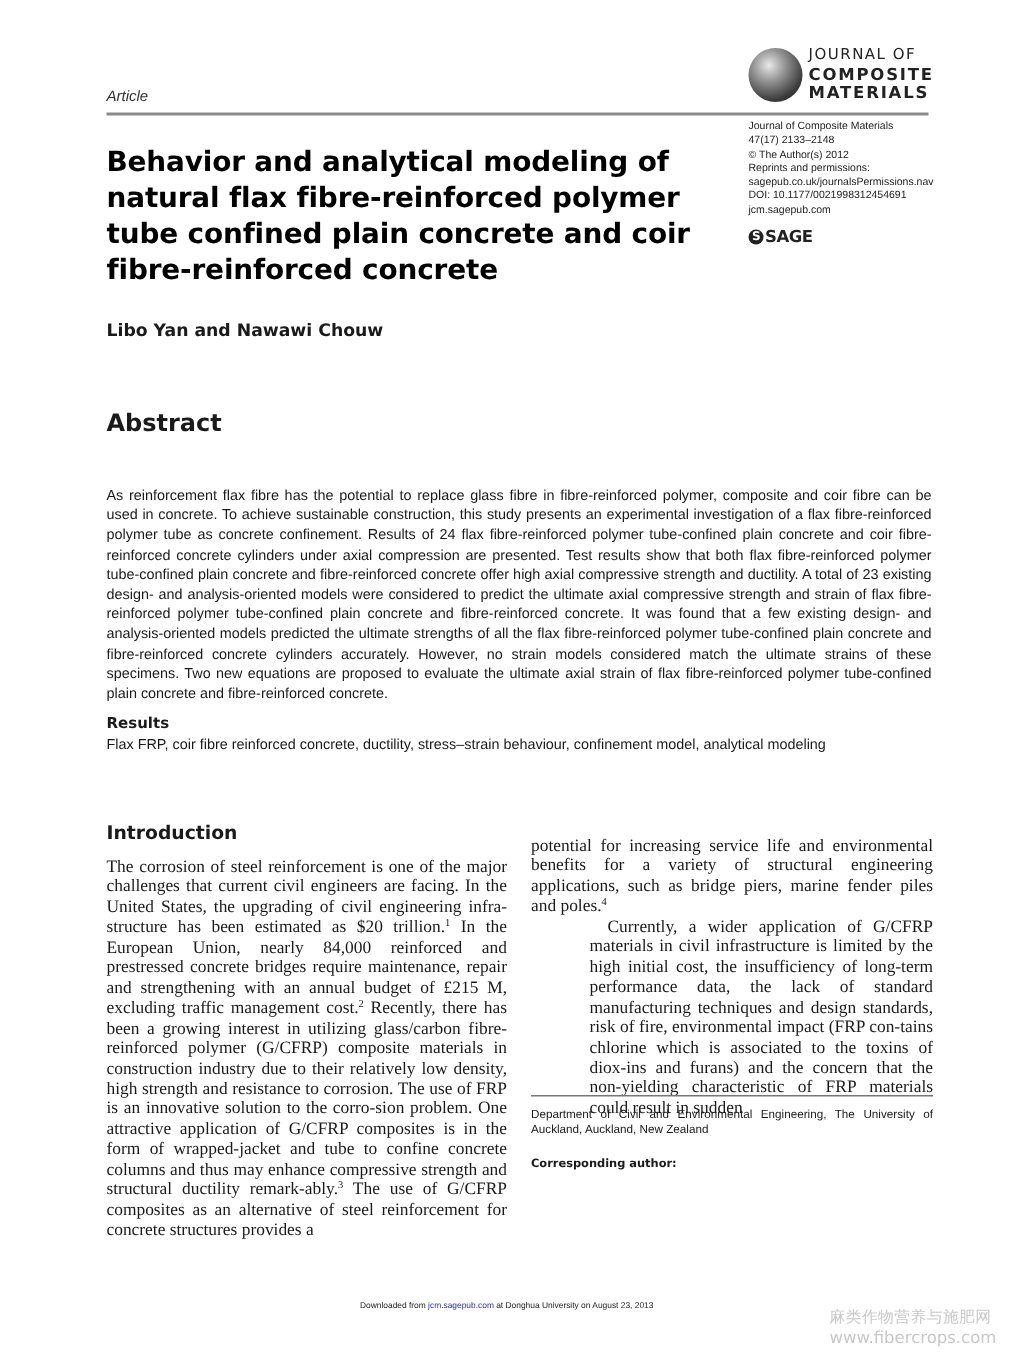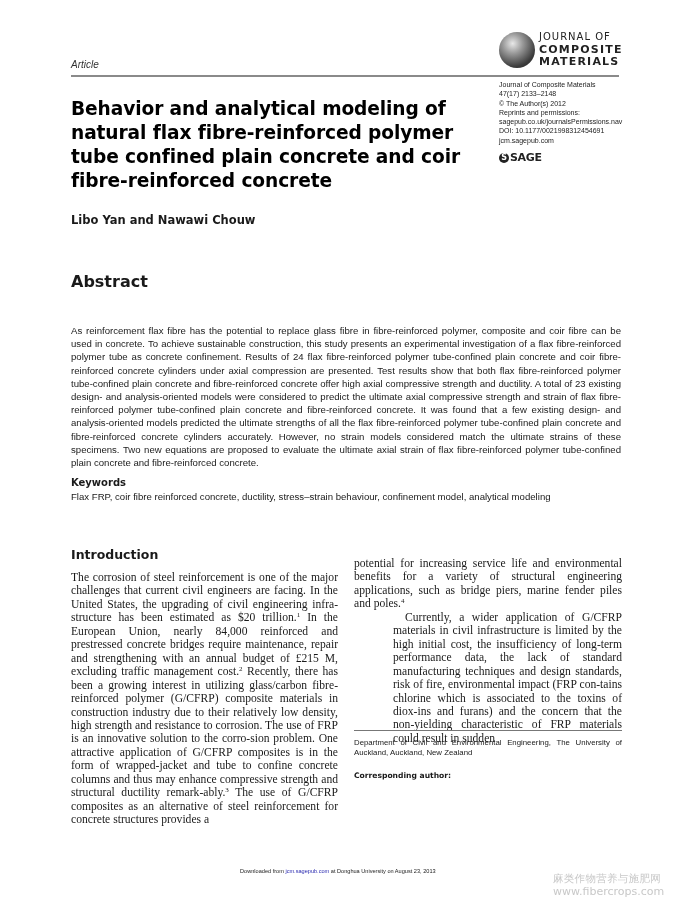--- a/index.html
+++ b/index.html
@@ -77,21 +77,21 @@
   <span id="sage-mark">S</span>
   <span>SAGE</span>
 </div>
 
 <h1 id="paper-title" style="margin:0;">Behavior and analytical modeling of natural flax fibre-reinforced polymer tube confined plain concrete and coir fibre-reinforced concrete</h1>
 <div id="authors">Libo Yan and Nawawi Chouw</div>
 
 <div id="abstract-heading">Abstract</div>
 <div id="abstract-body">As reinforcement flax fibre has the potential to replace glass fibre in fibre-reinforced polymer, composite and coir fibre can be used in concrete. To achieve sustainable construction, this study presents an experimental investigation of a flax fibre-reinforced polymer tube as concrete confinement. Results of 24 flax fibre-reinforced polymer tube-confined plain concrete and coir fibre-reinforced concrete cylinders under axial compression are presented. Test results show that both flax fibre-reinforced polymer tube-confined plain concrete and fibre-reinforced concrete offer high axial compressive strength and ductility. A total of 23 existing design- and analysis-oriented models were considered to predict the ultimate axial compressive strength and strain of flax fibre-reinforced polymer tube-confined plain concrete and fibre-reinforced concrete. It was found that a few existing design- and analysis-oriented models predicted the ultimate strengths of all the flax fibre-reinforced polymer tube-confined plain concrete and fibre-reinforced concrete cylinders accurately. However, no strain models considered match the ultimate strains of these specimens. Two new equations are proposed to evaluate the ultimate axial strain of flax fibre-reinforced polymer tube-confined plain concrete and fibre-reinforced concrete.</div>
 
-<div id="keywords-heading">Keywords</div>
+<div id="keywords-heading">Results</div>
 <div id="keywords-body">Flax FRP, coir fibre reinforced concrete, ductility, stress–strain behaviour, confinement model, analytical modeling</div>
 
 <div id="intro-heading">Introduction</div>
 
 <div id="col-left" class="col">
   <p><span>The corrosion of steel reinforcement is one of the major challenges that current civil engineers are facing. In the United States, the upgrading of civil engineering infra-structure has been estimated as $20 trillion.</span><sup>1</sup><span> In the European Union, nearly 84,000 reinforced and prestressed concrete bridges require maintenance, repair and strengthening with an annual budget of £215 M, excluding traffic management cost.</span><sup>2</sup><span> Recently, there has been a growing interest in utilizing glass/carbon fibre-reinforced polymer (G/CFRP) composite materials in construction industry due to their relatively low density, high strength and resistance to corrosion. The use of FRP is an innovative solution to the corro-sion problem. One attractive application of G/CFRP composites is in the form of wrapped-jacket and tube to confine concrete columns and thus may enhance compressive strength and structural ductility remark-ably.</span><sup>3</sup><span> The use of G/CFRP composites as an alternative of steel reinforcement for concrete structures provides a</span></p>
 </div>
 
 <div id="col-right" class="col">
   <p><span>potential for increasing service life and environmental benefits for a variety of structural engineering applications, such as bridge piers, marine fender piles and poles.</span><sup>4</sup></p>

